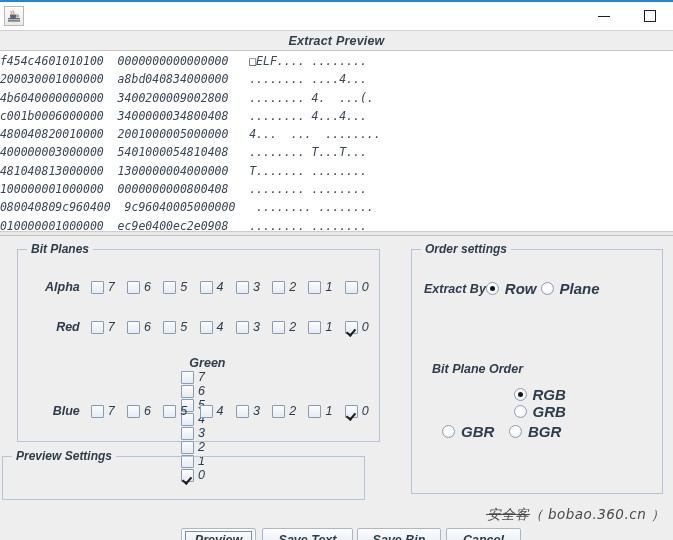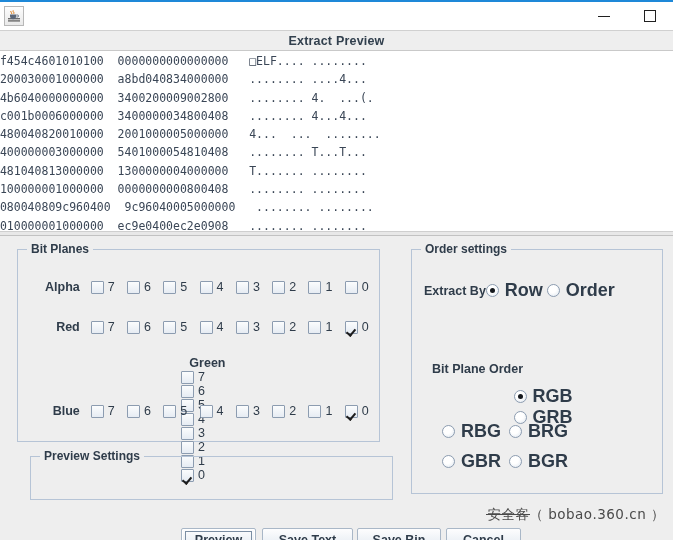--- a/index.html
+++ b/index.html
@@ -9,20 +9,21 @@
     overflow: hidden;
     background: #f0f0f0;
     font-family: "Liberation Sans", sans-serif;
   }
 
   #app {
     position: relative;
     width: 673px; height: 540px;
     background: #5eead4;
     overflow: hidden;
+    font-style: italic;
   }
 
   
   .os-titlebar {
     position: absolute; left: 0; top: 0;
     width: 673px; height: 30px;
     background: #ffffff;
     border-top: 2px solid #1e88d8;
     display: flex; align-items: center;
   }
@@ -106,21 +107,21 @@
     top: -8px; left: 9px;
     background: #eeeeee;
     padding: 0 4px;
     font-size: 12px;
     font-weight: bold;
     color: #2f3c4a;
     white-space: nowrap;
   }
 
   #grp-bitplanes { left: 17px; top: 13px; width: 363px; height: 193px; }
-  #grp-preview   { left: 30px; top: 220px; width: 363px; height: 44px; padding-left: 16px; }
+  #grp-preview   { left: 2px; top: 220px; width: 363px; height: 44px; padding-left: 16px; }
   #grp-order     { left: 411px; top: 13px; width: 252px; height: 245px; }
 
   
   .bp-row {
     position: absolute;
     left: 0; width: 363px; height: 22px;
     display: flex; align-items: center;
   }
   .bp-label {
     width: 74px;
@@ -174,21 +175,21 @@
     left: 3px; top: 3px;
     width: 5px; height: 5px;
     border-radius: 50%;
     background: #14181d;
   }
 
   .opt {
     display: inline-flex;
     align-items: center;
     gap: 6px;
-    font-size: 18px;
+    font-size: 15px;
     font-weight: bold;
     color: #2f3c4a;
     white-space: nowrap;
   }
 
   .row-abs { position: absolute; display: flex; align-items: center; }
 
   .lbl-bold {
     font-size: 12.5px;
     font-weight: bold;
@@ -445,51 +446,41 @@
       <span class="group-title">Order settings</span>
 
       <div class="row-abs" style="left:12px; top:30px; gap:0;">
         <span class="lbl-bold">Extract By</span>
         <span class="opt">
           <span class="rb checked"></span>
           <span>Row</span>
         </span>
         <span class="opt" style="margin-left:4px;">
           <span class="rb"></span>
-          <span>Order</span>
+          <span>Plane</span>
         </span>
       </div>
 
 
       <span class="lbl-bold" style="position:absolute; left:20px; top:112px;">Bit Plane Order</span>
 
       <div id="bpo-grid" style="position:absolute; left:30px; top:136px; width:210px;">
           <div style="display: flex; align-items: center; height: 30px; flex-direction: column;">
             <span class="opt" style="width: 67px;">
               <span class="rb checked"></span>
               <span>RGB</span>
             </span>
             <span class="opt" style="width: 67px;">
               <span class="rb"></span>
               <span>GRB</span>
             </span>
           </div>
           <div style="display: flex; align-items: center; height: 30px;">
             <span class="opt" style="width: 67px;">
               <span class="rb"></span>
-              <span>RBG</span>
-            </span>
-            <span class="opt" style="width: 67px;">
-              <span class="rb"></span>
-              <span>BRG</span>
-            </span>
-          </div>
-          <div style="display: flex; align-items: center; height: 30px;">
-            <span class="opt" style="width: 67px;">
-              <span class="rb"></span>
               <span>GBR</span>
             </span>
             <span class="opt" style="width: 67px;">
               <span class="rb"></span>
               <span>BGR</span>
             </span>
           </div>
         </div>
     </div>
 

